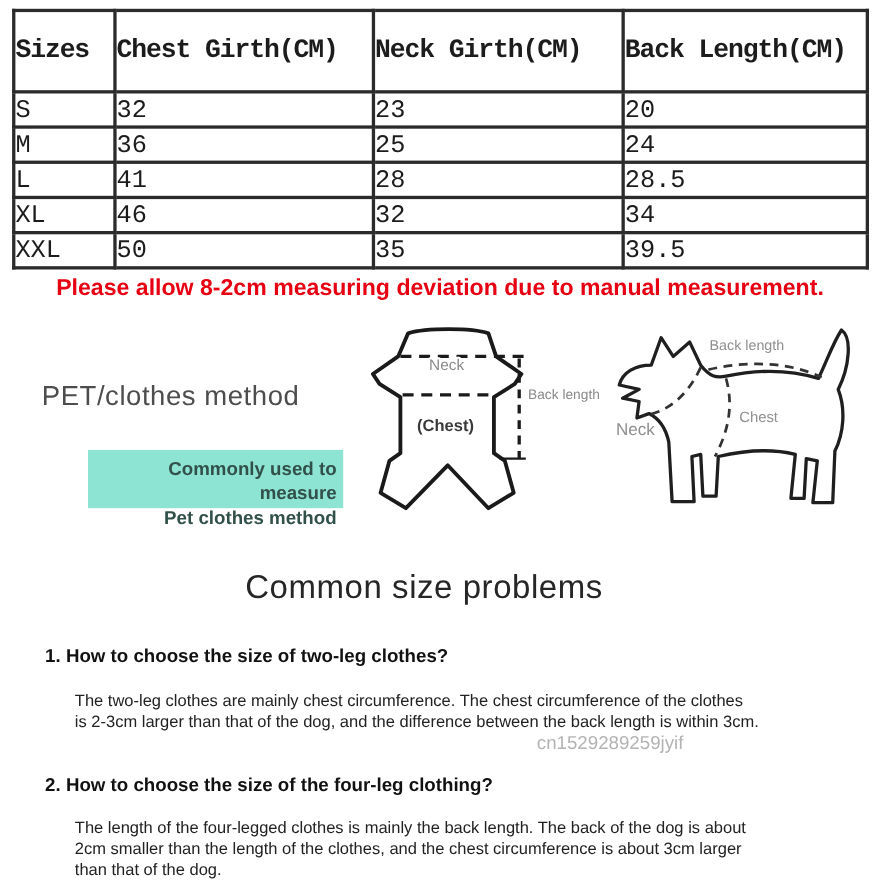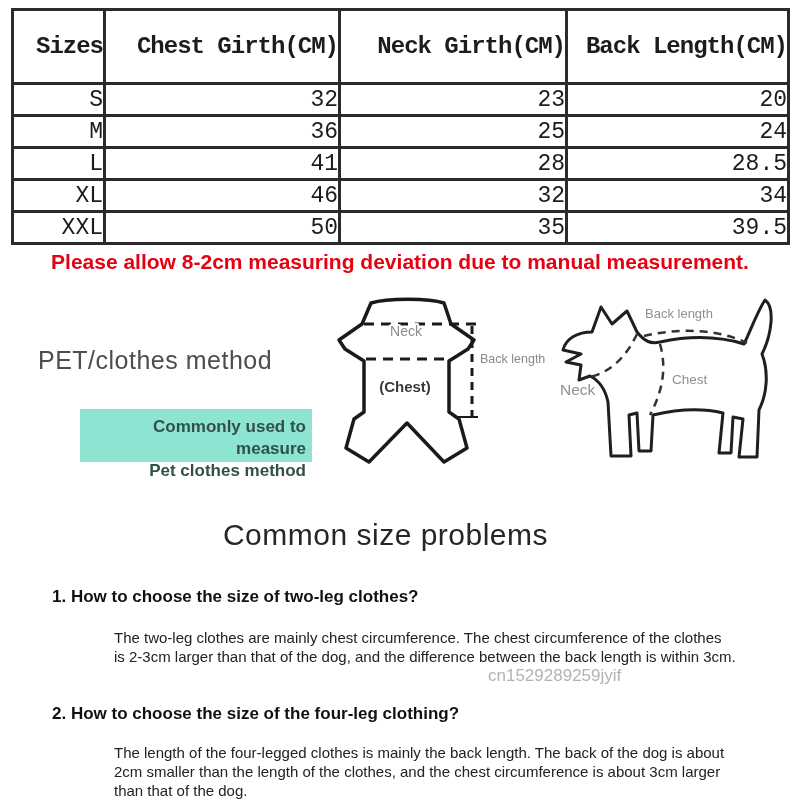--- a/index.html
+++ b/index.html
@@ -10,21 +10,21 @@
     color:#1f1f1f;
   }
 
   
   .size-table {
     position:absolute; left:11px; top:8px;
     border-collapse:collapse; table-layout:fixed;
   }
   .size-table th, .size-table td {
     border:3px solid #2b2b2b;
-    text-align:right; vertical-align:middle;
+    text-align:left; vertical-align:middle;
     font-family:"Liberation Mono", monospace;
     color:#1c1c1c; padding:0;
     overflow:hidden; white-space:nowrap;
   }
   .size-table thead th { height:71px; font-size:24px; font-weight:600; letter-spacing:-1px; }
   .size-table tbody td { height:29px; font-size:23px; font-weight:500; }
 
   
   .notice {
     position:absolute; left:0; top:250px; width:800px;
@@ -49,24 +49,24 @@
     font-family:"Liberation Sans", sans-serif;
     paint-order:stroke; stroke:#ffffff; stroke-width:4px; stroke-linejoin:round;
   }
 
   
   .faq-heading {
     position:absolute; left:0; top:518px; width:771px;
     text-align:center; font-size:30px; color:#262626; font-weight:400;
     letter-spacing:0.5px;
   }
-  .faq-q { position:absolute; left:52px; font-size:17px; font-weight:bold; color:#111; }
+  .faq-q { position:absolute; left:41px; font-size:17px; font-weight:bold; color:#111; }
   .faq-q1 { top:587px; }
   .faq-q2 { top:704px; }
-  .faq-a { position:absolute; left:68px; width:622px; font-size:15px; line-height:19px; color:#222;margin-left:46px; }
+  .faq-a { position:absolute; left:68px; width:622px; font-size:15px; line-height:19px; color:#222; }
   .faq-a1 { top:628px; }
   .faq-a2 { top:743px; }
   .watermark {
     position:absolute; left:488px; top:666px;
     font-size:17px; color:#b3b3b3;
   }
 </style>
 </head>
 <body>
 

